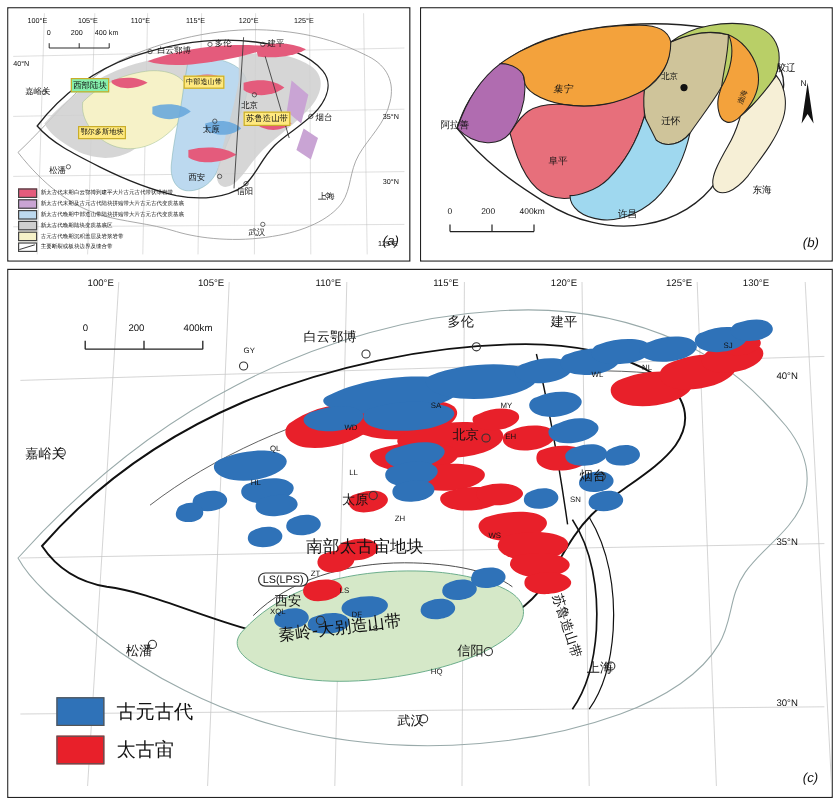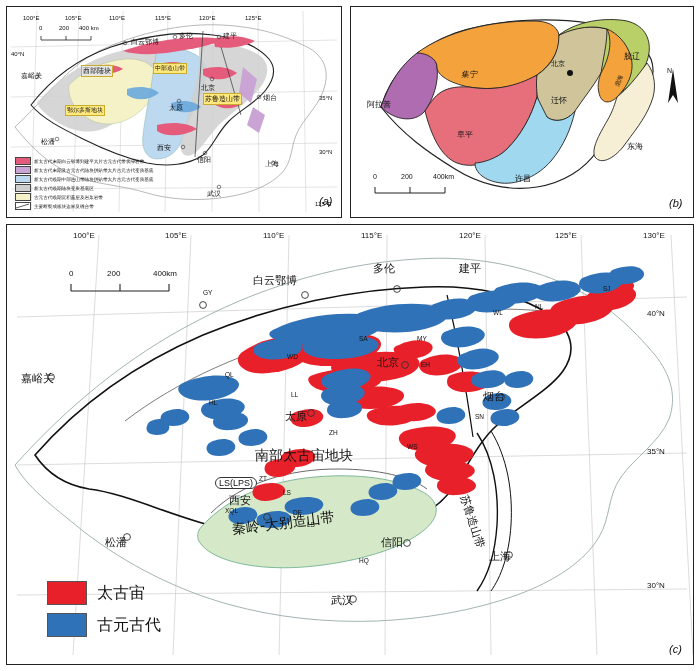--- a/index.html
+++ b/index.html
@@ -142,21 +142,21 @@
     <span class="lbl cn small" style="left:14px;top:64px;">嘉峪关</span>
     <span class="lbl cn small" style="left:194px;top:76px;">北京</span>
     <span class="lbl cn small" style="left:256px;top:86px;">烟台</span>
     <span class="lbl cn small" style="left:162px;top:96px;">太原</span>
     <span class="lbl cn small" style="left:150px;top:136px;">西安</span>
     <span class="lbl cn small" style="left:190px;top:148px;">信阳</span>
     <span class="lbl cn small" style="left:34px;top:130px;">松潘</span>
     <span class="lbl cn small" style="left:200px;top:182px;">武汉</span>
     <span class="lbl cn small" style="left:258px;top:152px;">上海</span>
 
-    <span class="lbl cn small" style="left:52px;top:58px;background:#e5e5e5;border:0.5px solid #c9ad2a;padding:0 1px;margin-left:22px;">西部陆块</span>
+    <span class="lbl cn small" style="left:52px;top:58px;background:#86efac;border:0.5px solid #c9ad2a;padding:0 1px;">西部陆块</span>
     <span class="lbl cn tiny" style="left:146px;top:56px;background:#ffe97f;border:0.5px solid #c9ad2a;padding:0 1px;">中部造山带</span>
     <span class="lbl cn small" style="left:196px;top:86px;background:#ffe97f;border:0.5px solid #c9ad2a;padding:0 1px;">苏鲁造山带</span>
     <span class="lbl cn tiny" style="left:58px;top:98px;background:#ffe97f;border:0.5px solid #c9ad2a;padding:0 1px;">鄂尔多斯地块</span>
 
     <div class="legend-box" style="left:8px;top:150px;">
       <div class="lg-row">
           <span class="lg-sw" style="background:#e45b7c"></span>
           <span class="lg-tx cn">新太古代末期白云鄂博到建平大片古元古代带状绿岩带</span>
         </div>
       <div class="lg-row">
@@ -218,24 +218,24 @@
         <line x1="0" y1="2" x2="0" y2="8" stroke="#222" stroke-width="1"></line>
         <line x1="35" y1="2" x2="35" y2="8" stroke="#222" stroke-width="1"></line>
         <line x1="70" y1="2" x2="70" y2="8" stroke="#222" stroke-width="1"></line>
       </g>
     </svg>
 
     <span class="lbl cn med" style="left:16px;top:92px;">阿拉善</span>
     <span class="lbl cn med" style="left:110px;top:62px;font-style:italic;">集宁</span>
     <span class="lbl cn med" style="left:106px;top:122px;">阜平</span>
     <span class="lbl cn med" style="left:200px;top:88px;">迁怀</span>
-    <span class="lbl cn med" style="left:273px;top:44px;font-family:Liberation Mono, monospace;">胶辽</span>
+    <span class="lbl cn med" style="left:296px;top:44px;font-family:Liberation Mono, monospace;">胶辽</span>
     <span class="lbl cn tiny" style="left:262px;top:78px;transform:rotate(-70deg);transform-origin:left top;">渤海</span>
     <span class="lbl cn med" style="left:164px;top:166px;">许昌</span>
-    <span class="lbl cn med" style="left:276px;top:134px;">东海</span>
+    <span class="lbl cn med" style="left:276px;top:146px;">东海</span>
     <span class="lbl cn small" style="left:200px;top:52px;">北京</span>
     <span class="lbl small" style="left:316px;top:60px;">N</span>
 
     <span class="lbl small" style="left:22px;top:166px;">0</span>
     <span class="lbl small" style="left:50px;top:166px;">200</span>
     <span class="lbl small" style="left:82px;top:166px;">400km</span>
 
     <span class="pnum" style="left:318px;top:190px;">(b)</span>
   </div>
 
@@ -361,21 +361,21 @@
         <line x1="98" y1="3" x2="98" y2="10" stroke="#222" stroke-width="1.1"></line>
       </g>
     </svg>
 
     <span class="lbl med" style="left:66px;top:6px;">100°E</span>
     <span class="lbl med" style="left:158px;top:6px;">105°E</span>
     <span class="lbl med" style="left:256px;top:6px;">110°E</span>
     <span class="lbl med" style="left:354px;top:6px;">115°E</span>
     <span class="lbl med" style="left:452px;top:6px;">120°E</span>
     <span class="lbl med" style="left:548px;top:6px;">125°E</span>
-    <span class="lbl med" style="left:636px;top:6px;">130°E</span>
+    <span class="lbl med" style="left:612px;top:6px;">130°E</span>
 
     <span class="lbl med" style="left:640px;top:84px;">40°N</span>
     <span class="lbl med" style="left:640px;top:222px;">35°N</span>
     <span class="lbl med" style="left:640px;top:356px;">30°N</span>
 
     <span class="lbl med" style="left:62px;top:44px;">0</span>
     <span class="lbl med" style="left:100px;top:44px;">200</span>
     <span class="lbl med" style="left:146px;top:44px;">400km</span>
 
     <span class="lbl cn midcn" style="left:246px;top:48px;">白云鄂博</span>
@@ -412,25 +412,25 @@
     <span class="lbl code" style="left:352px;top:110px;">SA</span>
     <span class="lbl code" style="left:410px;top:110px;">MY</span>
     <span class="lbl code" style="left:414px;top:136px;">EH</span>
     <span class="lbl code" style="left:486px;top:84px;">WL</span>
     <span class="lbl code" style="left:528px;top:78px;">NL</span>
     <span class="lbl code" style="left:596px;top:60px;">SJ</span>
     <span class="lbl code" style="left:468px;top:188px;">SN</span>
 
     <div class="legend-c">
       <div class="row">
+        <span class="sw" style="background:#2f72b8"></span>
+        <span class="tx">古元古代</span>
+      </div>
+      <div class="row">
         <span class="sw" style="background:#e8202a"></span>
         <span class="tx">太古宙</span>
       </div>
-      <div class="row">
-        <span class="sw" style="background:#2f72b8"></span>
-        <span class="tx">古元古代</span>
-      </div>
     </div>
 
     <span class="pnum" style="left:662px;top:418px;">(c)</span>
   </div>
 
 </div>
 
 </body></html>

